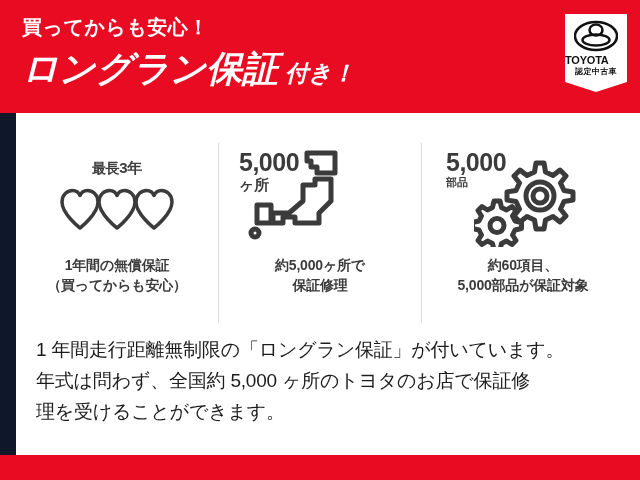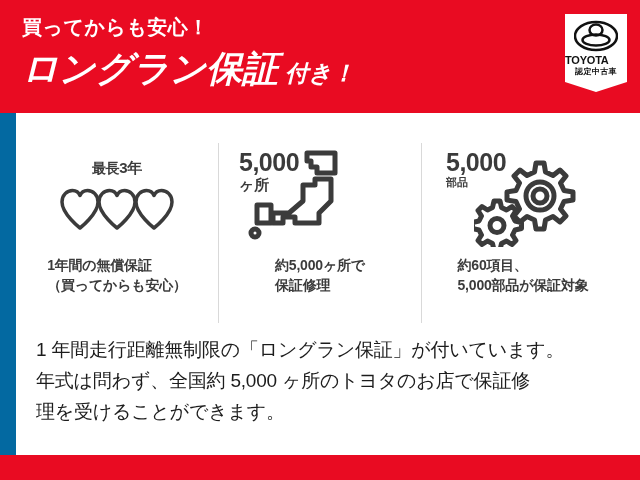--- a/index.html
+++ b/index.html
@@ -13,21 +13,21 @@
     overflow: hidden;
     font-family: "Liberation Sans", "DejaVu Sans", sans-serif;
   }
 
   
   #banner {
     position: relative;
     width: 612px;
     height: 480px;
     box-sizing: border-box;
-    background: #0369a1;
+    background: #0f172a;
     padding: 8px;
   }
 
   
   #header {
     position: absolute;
     left: 0;
     top: 0;
     width: 640px;
     height: 113px;
@@ -146,20 +146,21 @@
   }
   .feature + .feature {
     border-left: 1px solid #d9d9d9;
   }
   .feature-art {
     position: relative;
     width: 100%;
     height: 112px;
   }
   .feature-caption {
+    text-align: center;
     color: #3b3b3b;
     font-size: 14px;
     font-weight: bold;
     line-height: 1.45;
     letter-spacing: -0.2px;
     white-space: nowrap;
   }
 
   
   #f1-label {

